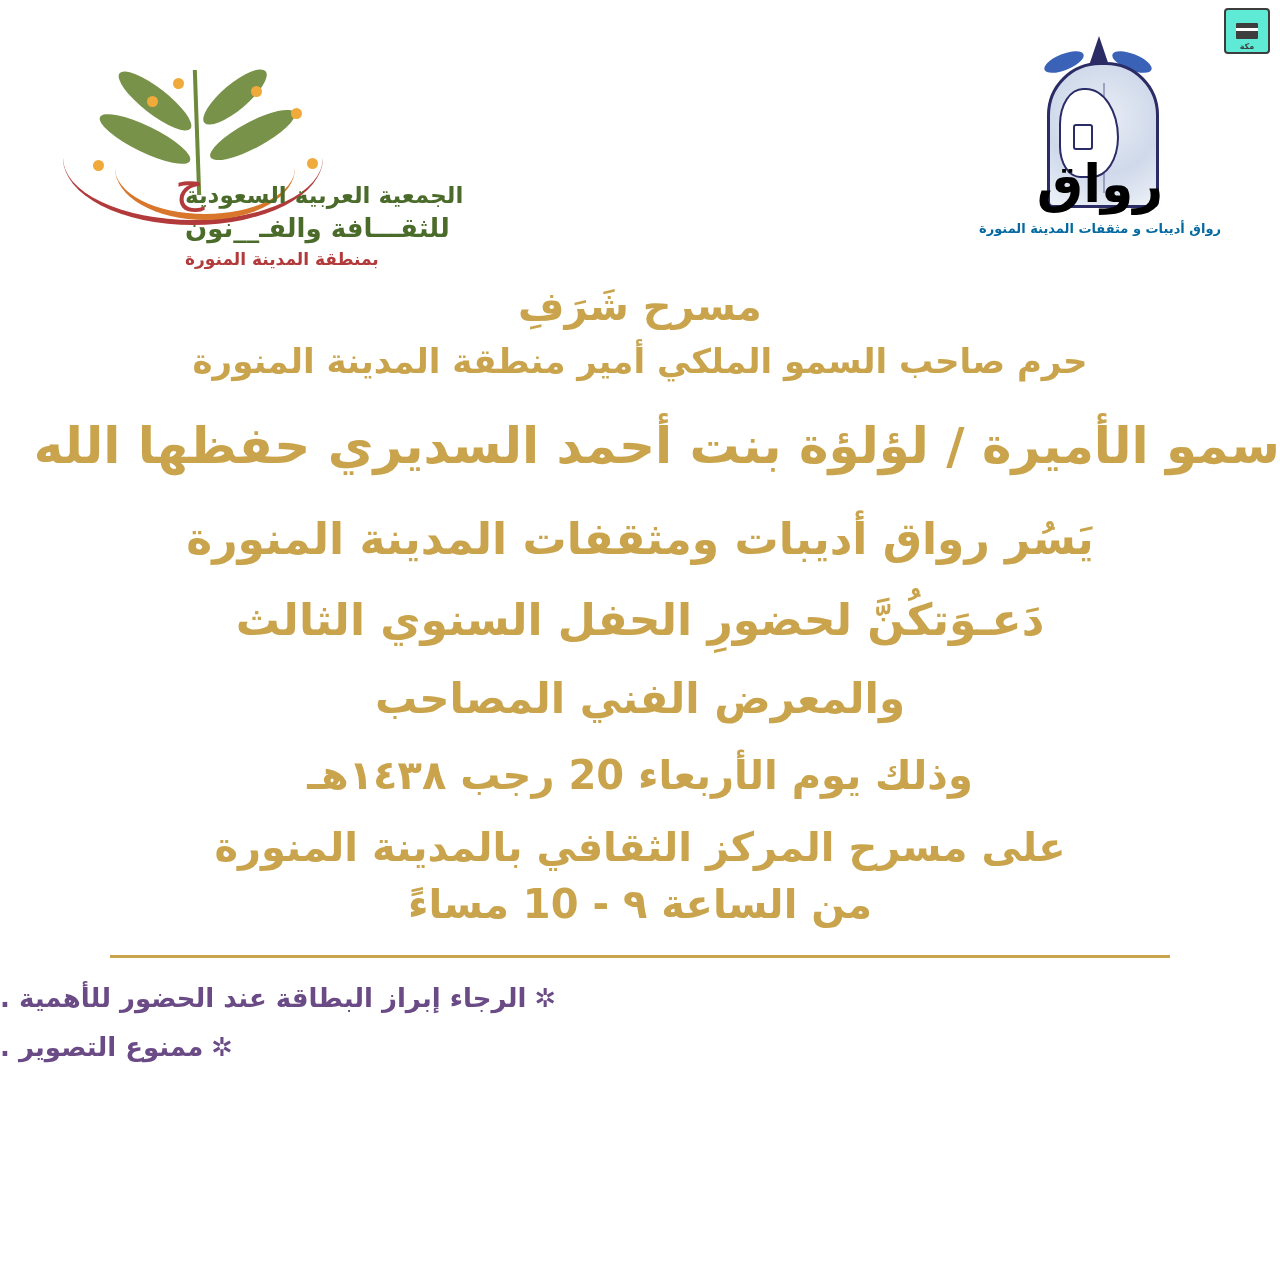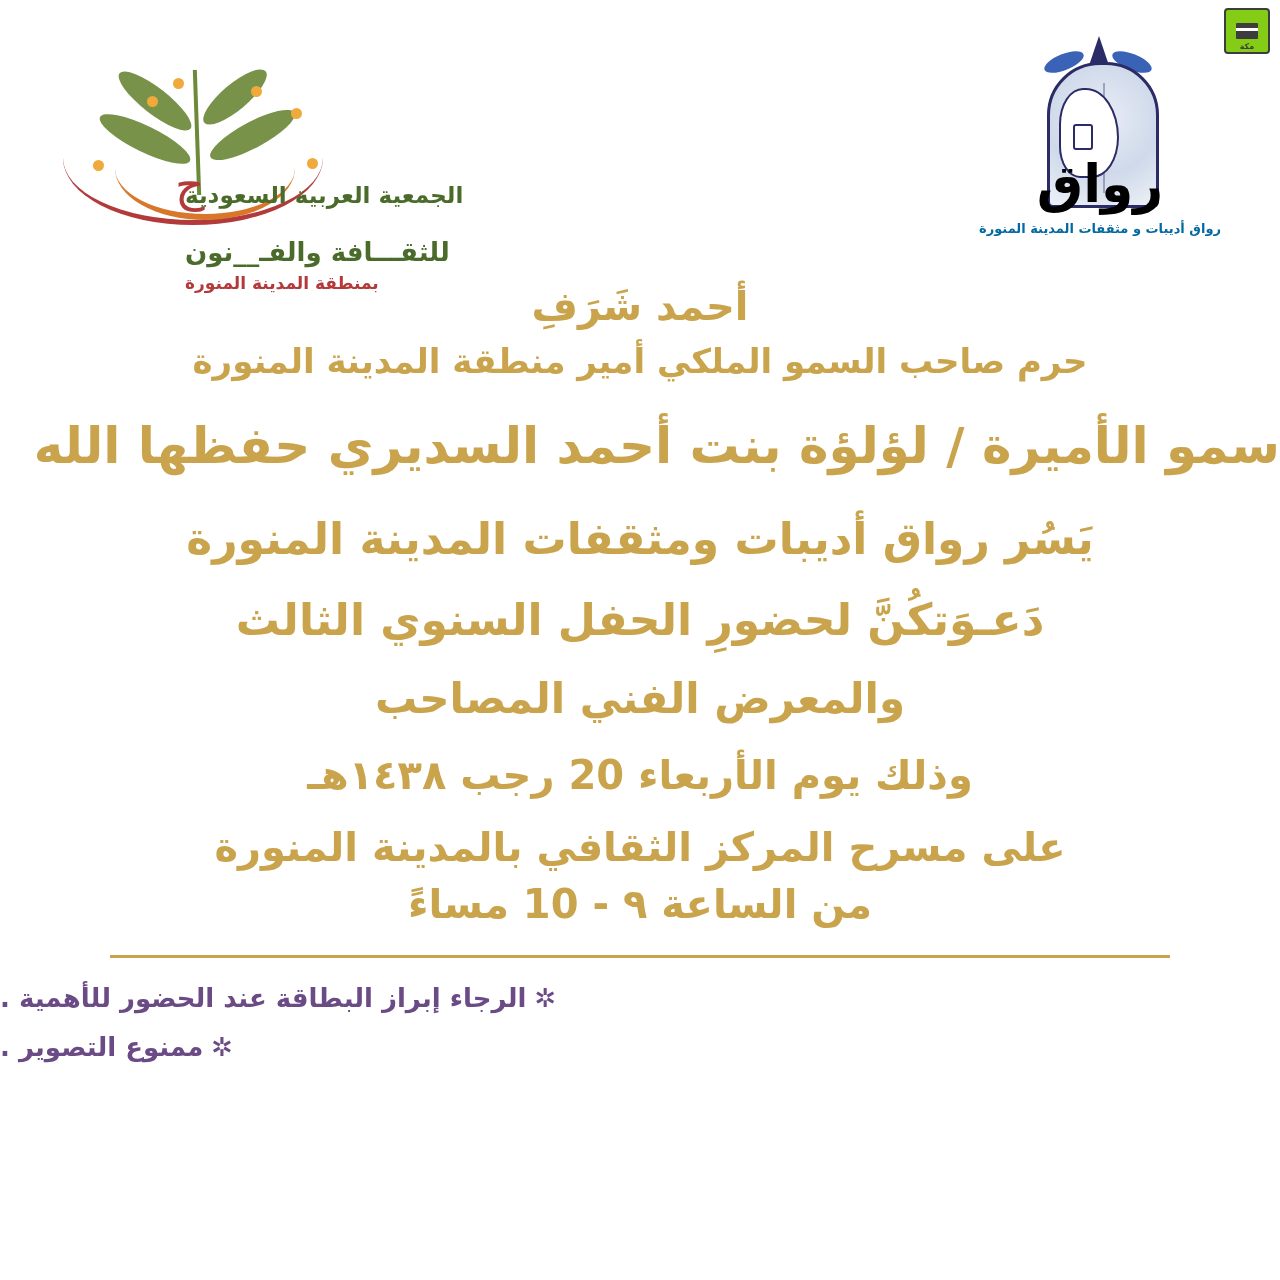--- a/index.html
+++ b/index.html
@@ -21,21 +21,21 @@
     position: absolute;
     top: 8px;
     right: 10px;
     width: 42px;
     height: 42px;
     border: 2px solid #3d3d3d;
     border-radius: 4px;
     display: flex;
     align-items: center;
     justify-content: center;
-    background: #84cc16;
+    background: #5eead4;
   }
   .corner-badge .kaaba {
     width: 22px;
     height: 16px;
     background: #3d3d3d;
     border-radius: 1px;
     position: relative;
   }
   .corner-badge .kaaba::after {
     content: "";
@@ -153,21 +153,20 @@
     color: #4a6b2a;
     line-height: 1.35;
     letter-spacing: .5px;
   }
   .logo-sacs .wordmark .ln2 {
     font-size: 26px;
     font-weight: bold;
     color: #4a6b2a;
     line-height: 1.35;
     letter-spacing: 2px;
-    margin-top: 24px;
   }
   .logo-sacs .wordmark .ln3 {
     font-size: 17px;
     font-weight: bold;
     color: #b23a3a;
     line-height: 1.6;
   }
 
   
   .logo-rowaq {
@@ -352,21 +351,21 @@
       <div class="arch"></div>
       <div class="face"></div>
       <div class="script">رواق</div>
     </div>
     <div class="sub">رواق أديبات و مثقفات المدينة المنورة</div>
   </div>
 
 </div>
 
 <div class="invite">
-  <div class="line l-honor-1">أحمد شَرَفِ</div>
+  <div class="line l-honor-1">مسرح شَرَفِ</div>
   <div class="line l-honor-2">حرم صاحب السمو الملكي أمير منطقة المدينة المنورة</div>
   <div class="line l-name">سمو الأميرة / لؤلؤة بنت أحمد السديري حفظها الله</div>
   <div class="line l-body">يَسُر رواق أديبات ومثقفات المدينة المنورة</div>
   <div class="line l-body2">دَعـوَتكُنَّ لحضورِ الحفل السنوي الثالث</div>
   <div class="line l-body3">والمعرض الفني المصاحب</div>
   <div class="line l-date">وذلك يوم الأربعاء 20 رجب ١٤٣٨هـ</div>
   <div class="line l-venue">على مسرح المركز الثقافي بالمدينة المنورة</div>
   <div class="line l-time">من الساعة ٩ - 10 مساءً</div>
 
   <div class="divider"></div>

